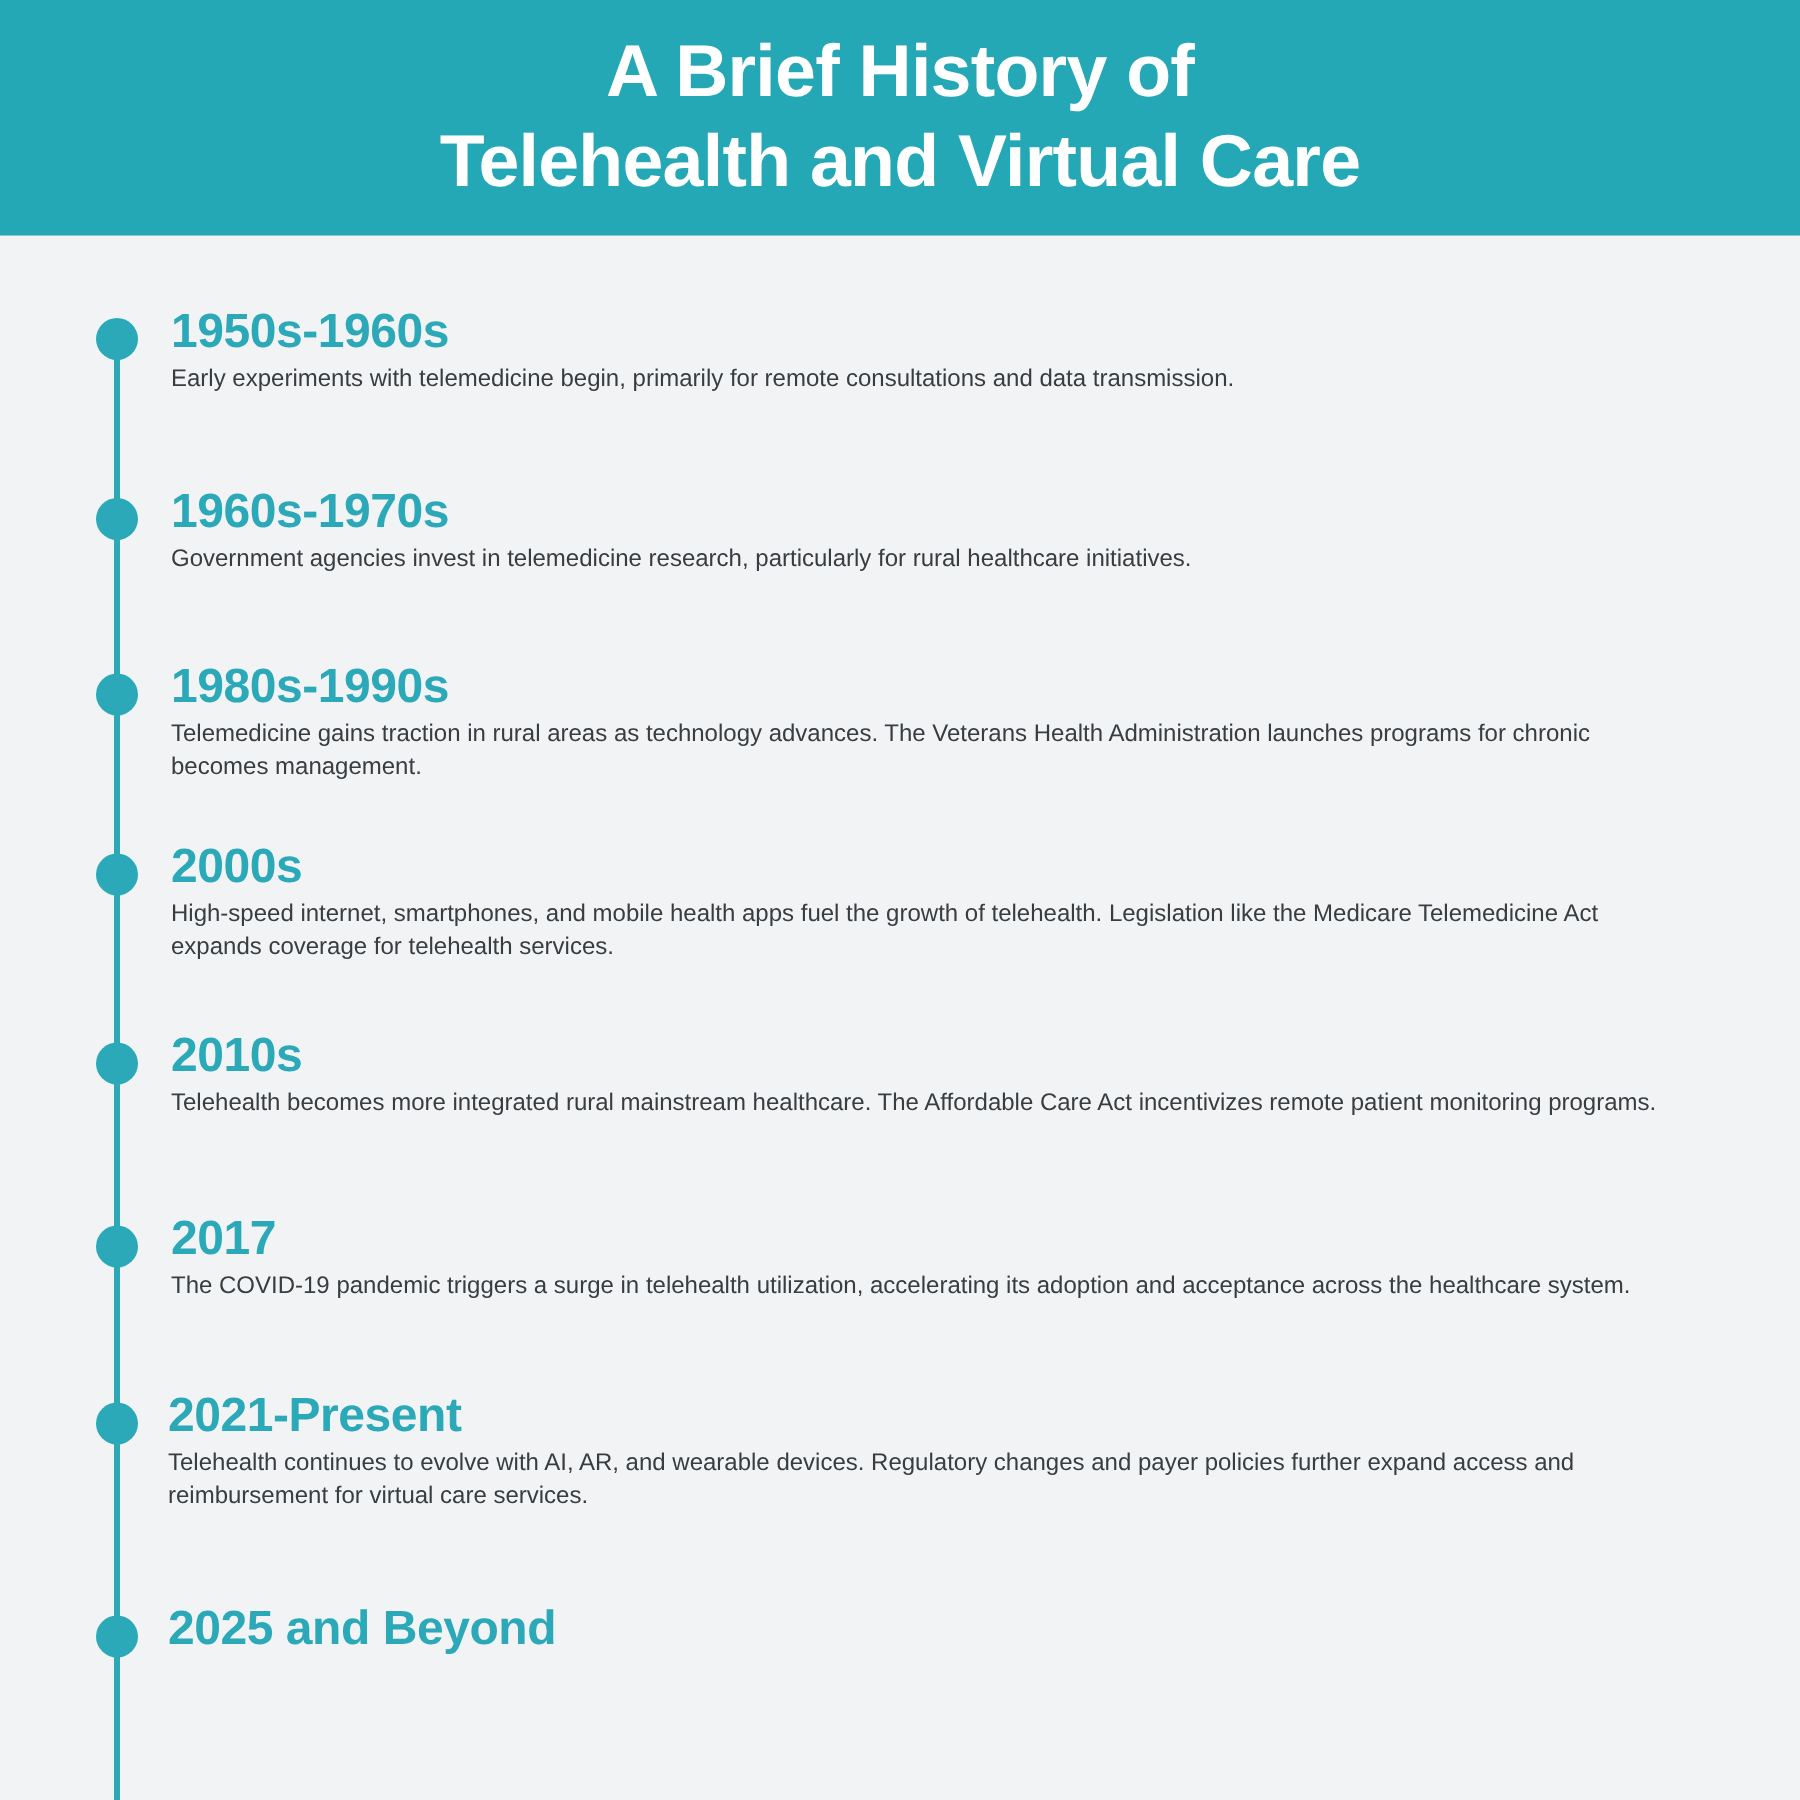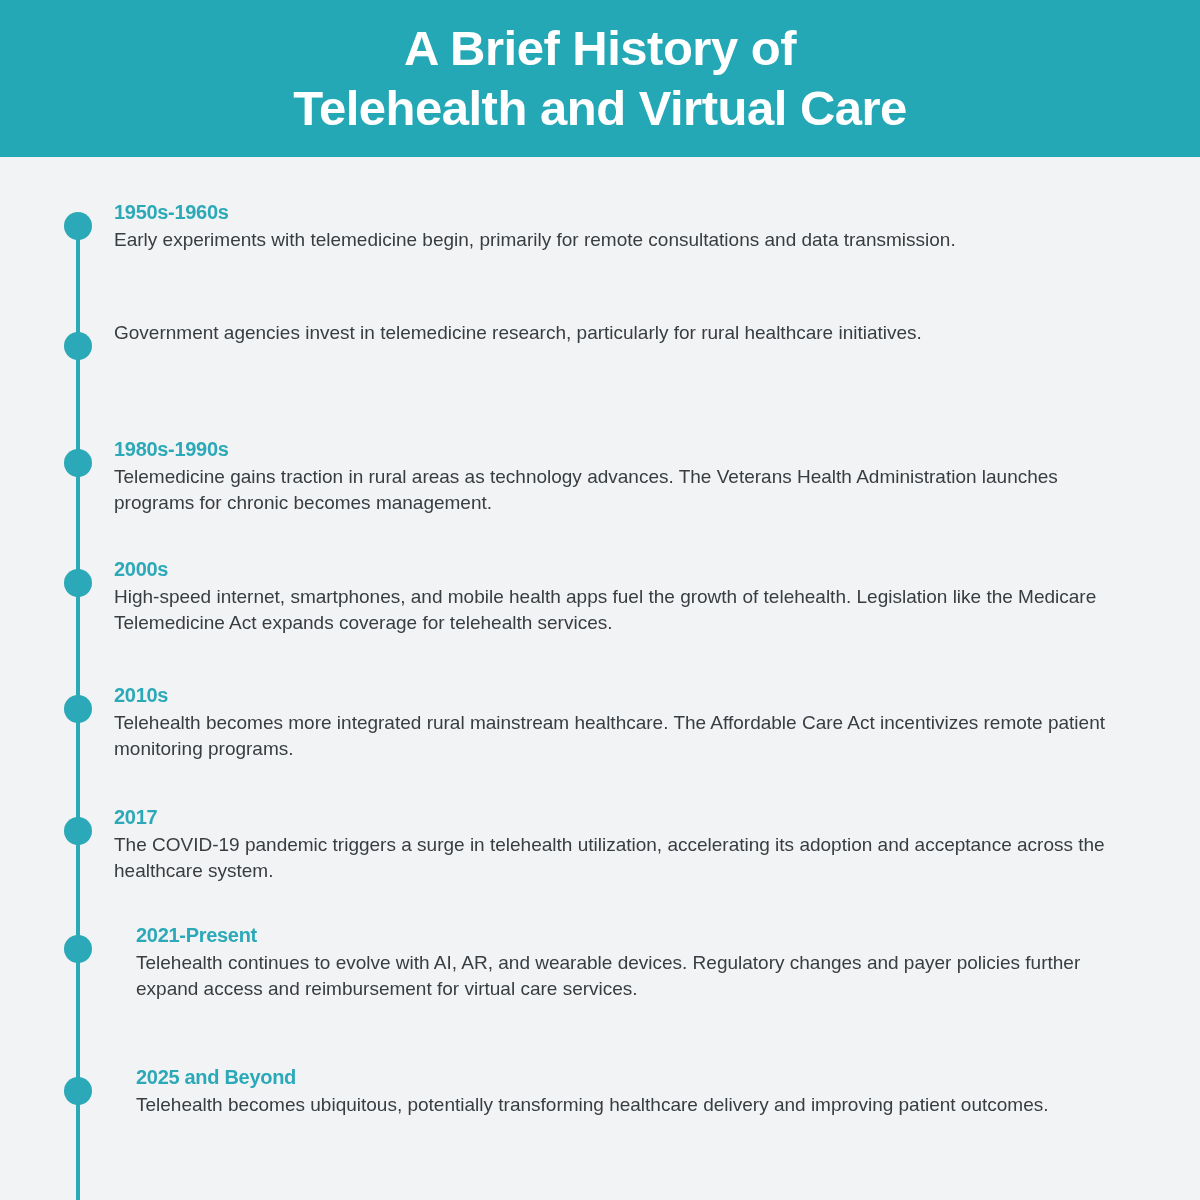--- a/index.html
+++ b/index.html
@@ -71,34 +71,34 @@
     background: #2BA9B8;
   }
   .entry-body {
     position: absolute;
     left: 114px;
     top: -12px;
     width: 1010px;
   }
   .entry-era {
     color: #2BA9B8;
-    font-size: 20px;
+    font-size: 32px;
     font-weight: bold;
     letter-spacing: -0.3px;
     margin: 0 0 2px 0;
     line-height: 1.25;
   }
   .entry-desc {
     color: #3a3f44;
-    font-size: 19px;
+    font-size: 16px;
     line-height: 1.38;
     margin: 0;
     color: #383d41;
   }
-  .entry.indent .entry-body { left: 136px; }
+  .entry.indent .entry-body { left: 112px; }
 </style>
 </head>
 <body>
 
 <div id="page">
 
   <div id="header">
     <h1 id="header-title">A Brief History of
 Telehealth and Virtual Care</h1>
   </div>
@@ -110,20 +110,21 @@
       <span class="dot"></span>
       <div class="entry-body">
         <p class="entry-era">1950s-1960s</p>
         <p class="entry-desc">Early experiments with telemedicine begin, primarily for remote consultations and data transmission.</p>
       </div>
     </div>
 
     <div class="entry" style="top:175px;">
       <span class="dot"></span>
       <div class="entry-body">
+        <p class="entry-era">1960s-1970s</p>
         <p class="entry-desc">Government agencies invest in telemedicine research, particularly for rural healthcare initiatives.</p>
       </div>
     </div>
 
     <div class="entry" style="top:292px;">
       <span class="dot"></span>
       <div class="entry-body">
         <p class="entry-era">1980s-1990s</p>
         <p class="entry-desc">Telemedicine gains traction in rural areas as technology advances. The Veterans Health Administration launches programs for chronic becomes management.</p>
       </div>
@@ -158,18 +159,17 @@
       <div class="entry-body">
         <p class="entry-era">2021-Present</p>
         <p class="entry-desc">Telehealth continues to evolve with AI, AR, and wearable devices. Regulatory changes and payer policies further expand access and reimbursement for virtual care services.</p>
       </div>
     </div>
 
     <div class="entry indent" style="top:920px;">
       <span class="dot"></span>
       <div class="entry-body">
         <p class="entry-era">2025 and Beyond</p>
-        <p class="entry-desc">Telehealth becomes ubiquitous, potentially transforming healthcare delivery and improving patient outcomes.</p>
       </div>
     </div>
 
   </div>
 </div>
 
 </body></html>

